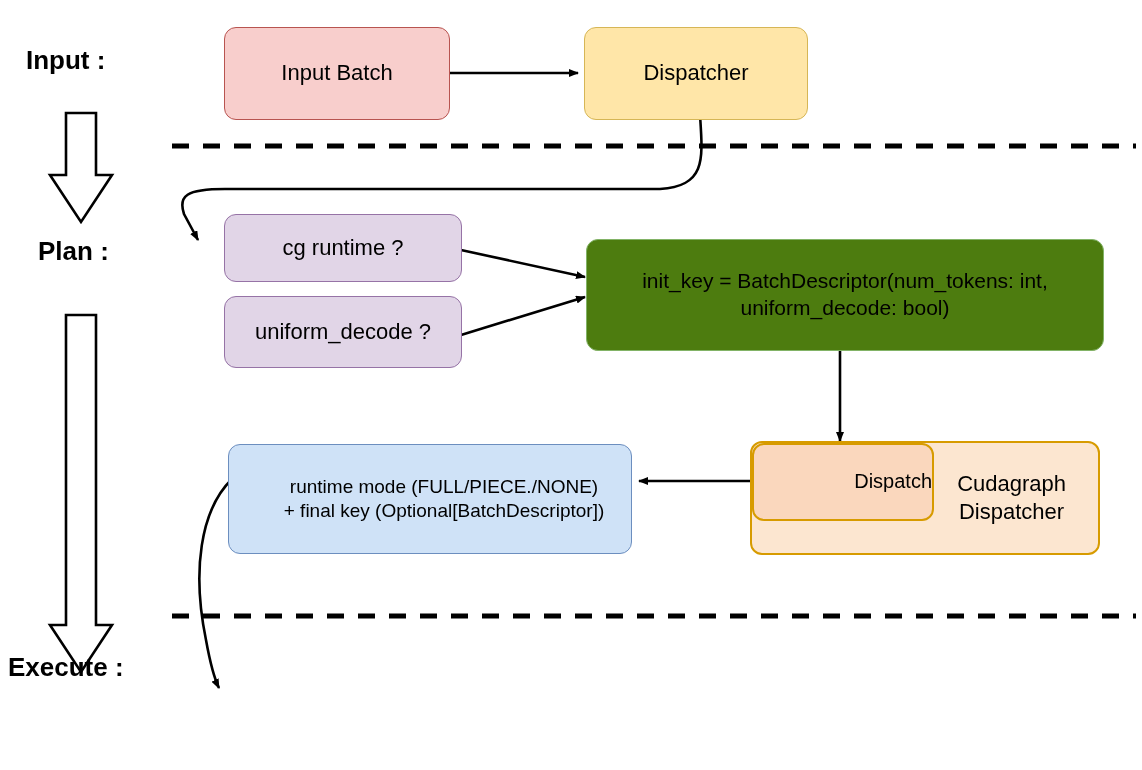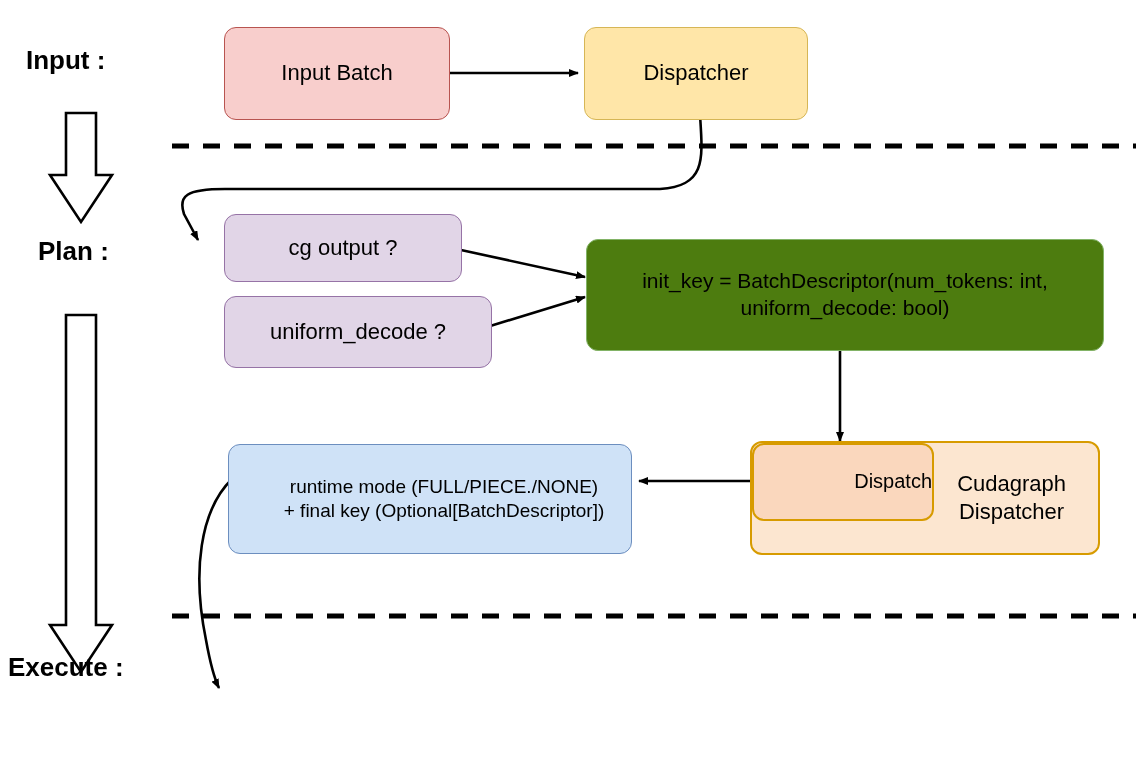--- a/index.html
+++ b/index.html
@@ -130,24 +130,24 @@
 
   <div class="node n-pink fs-22" style="left:224px; top:27px; width:226px; height:93px;">
     <span class="node-text">Input Batch</span>
   </div>
 
   <div class="node n-yellow fs-22" style="left:584px; top:27px; width:224px; height:93px;">
     <span class="node-text">Dispatcher</span>
   </div>
 
   <div class="node n-purple fs-22" style="left:224px; top:214px; width:238px; height:68px;">
-    <span class="node-text">cg output ?</span>
+    <span class="node-text">cg runtime ?</span>
   </div>
 
-  <div class="node n-purple fs-22" style="left:224px; top:296px; width:268px; height:72px;">
+  <div class="node n-purple fs-22" style="left:224px; top:296px; width:238px; height:72px;">
     <span class="node-text">uniform_decode ?</span>
   </div>
 
   <div class="node n-green fs-21" style="left:586px; top:239px; width:518px; height:112px;">
     <span class="node-text">init_key = BatchDescriptor(num_tokens: int,
 uniform_decode: bool)</span>
   </div>
 
   <div class="node n-orange-outer fs-22" style="left:750px; top:441px; width:350px; height:114px; justify-content:flex-end; padding-right:32px;">
     <span class="node-text">Cudagraph

